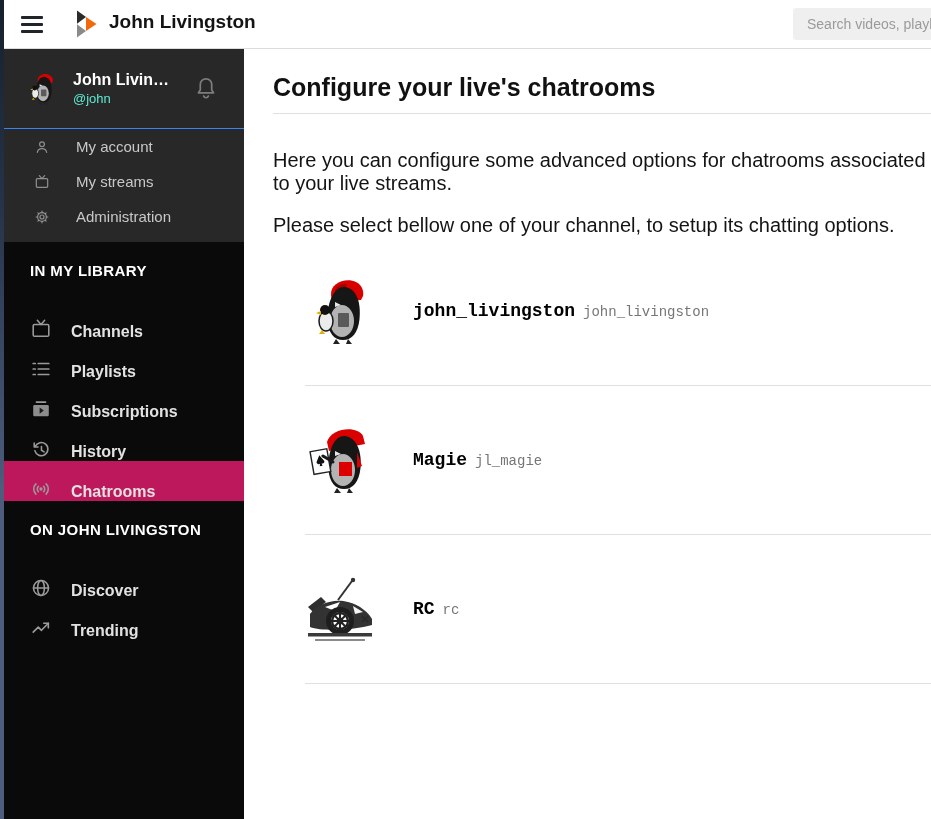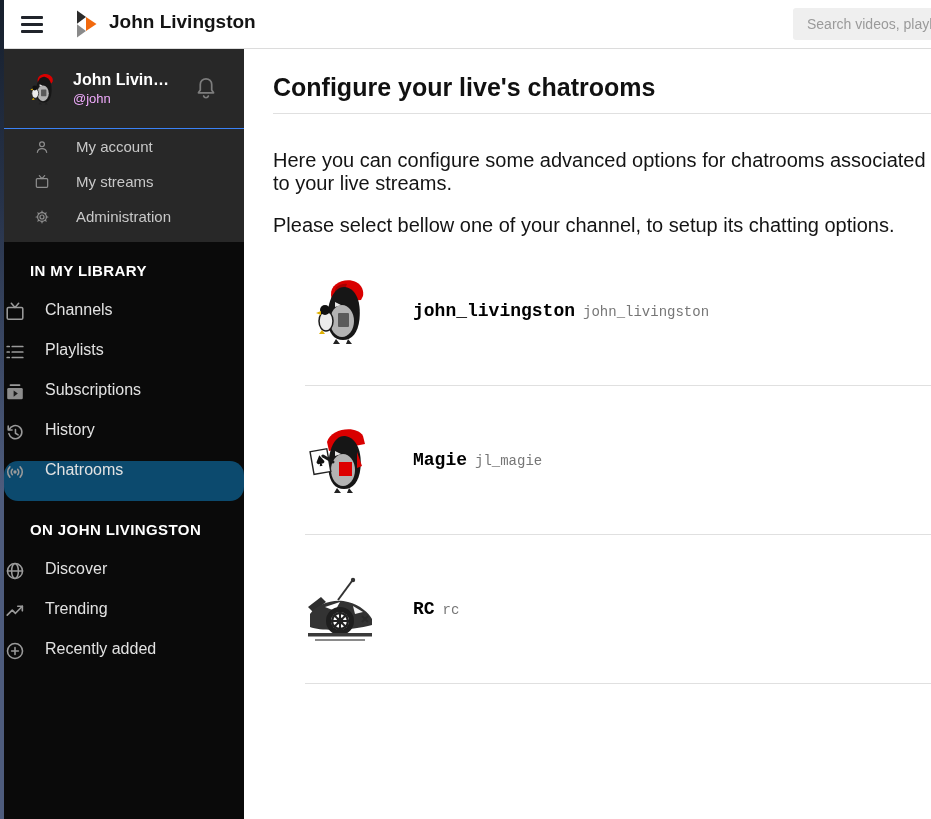--- a/index.html
+++ b/index.html
@@ -27,34 +27,34 @@
 
   
   .sidebar { position:absolute; left:4px; top:49px; width:240px; height:770px;
     background:#0a0a0a; z-index:10; color:#ddd; }
   .user-block { position:relative; height:79px; background:#282828;
     display:flex; align-items:center; padding-left:21px; cursor:pointer; }
   .user-avatar { width:35px; height:35px; margin-right:13px; flex:none; }
   .user-names { line-height:1.2; }
   .user-name { font-size:16px; font-weight:600; color:#fff; max-width:99px;
     white-space:nowrap; overflow:hidden; text-overflow:ellipsis; }
-  .user-handle { font-size:13px; color:#f0abfc; margin-top:2px; }
+  .user-handle { font-size:13px; color:#5eead4; margin-top:2px; }
   .bell { position:absolute; right:25px; top:26px; width:26px; height:28px; cursor:pointer; }
 
   .account-menu { background:#282828; border-top:1px solid #3b82f6; padding-bottom:8px; }
   .account-row { height:35px; display:flex; align-items:center; padding-left:30px; cursor:pointer; }
   .account-row .mi { width:16px; height:16px; flex:none; margin-right:26px; display:flex; }
   .account-row .lbl { font-size:15px; color:#c8c8c8; }
 
   .section { }
   .section-title { margin:20px 0 0 26px; font-size:15px; font-weight:700; color:#fff;
     letter-spacing:.4px; }
   .section-items { margin-top:22px; }
-  .side-item { height:40px; display:flex; align-items:flex-start; cursor:pointer; }
-  .side-item.active { background:#0c4a6e;border-radius:14px; }
+  .side-item { height:40px; display:flex; align-items:flex-end; padding-left:26px; cursor:pointer;font-weight:bold; }
+  .side-item.active { background:#be185d; }
   .side-item .mi { width:23px; height:23px; flex:none; margin-right:18px; display:flex; }
   .side-item .lbl { font-size:16px; color:#e2e2e2; }
   .section + .section { margin-top:16px; }
 
   
   .main { position:absolute; left:244px; top:49px; width:687px; height:770px;
     background:#fff; padding-left:29px; }
   .page-title-block { border-bottom:1px solid #e0e0e0; padding-bottom:11px; margin-top:24px; }
   .page-title { font-size:25px; font-weight:600; color:#111; }
   .intro { font-size:20px; color:#141414; }
@@ -225,29 +225,20 @@
         <span class="lbl">Discover</span>
       </div>
       <div class="side-item">
         <span class="mi">
           <svg viewBox="0 0 24 24" width="22" height="22" fill="none" stroke="#9a9a9a" stroke-width="1.8" stroke-linecap="round" stroke-linejoin="round">
             <polyline points="3.5 16.5 9 11 12.5 14.5 20 6.8"></polyline>
             <polyline points="15 6.8 20 6.8 20 11.8"></polyline>
           </svg>
         </span>
         <span class="lbl">Trending</span>
-      </div>
-      <div class="side-item">
-        <span class="mi">
-          <svg viewBox="0 0 24 24" width="22" height="22" fill="none" stroke="#9a9a9a" stroke-width="1.7" stroke-linecap="round">
-            <circle cx="12" cy="12" r="8.2"></circle>
-              <path d="M12 8.3 v7.4 M8.3 12 h7.4"></path>
-          </svg>
-        </span>
-        <span class="lbl">Recently added</span>
       </div>
     </div>
   </div>
 </aside>
 
 <main class="main">
   <div class="page-title-block">
     <h1 class="page-title">Configure your live's chatrooms</h1>
   </div>
   <p class="intro p1">Here you can configure some advanced options for chatrooms associated to your live streams.</p>

